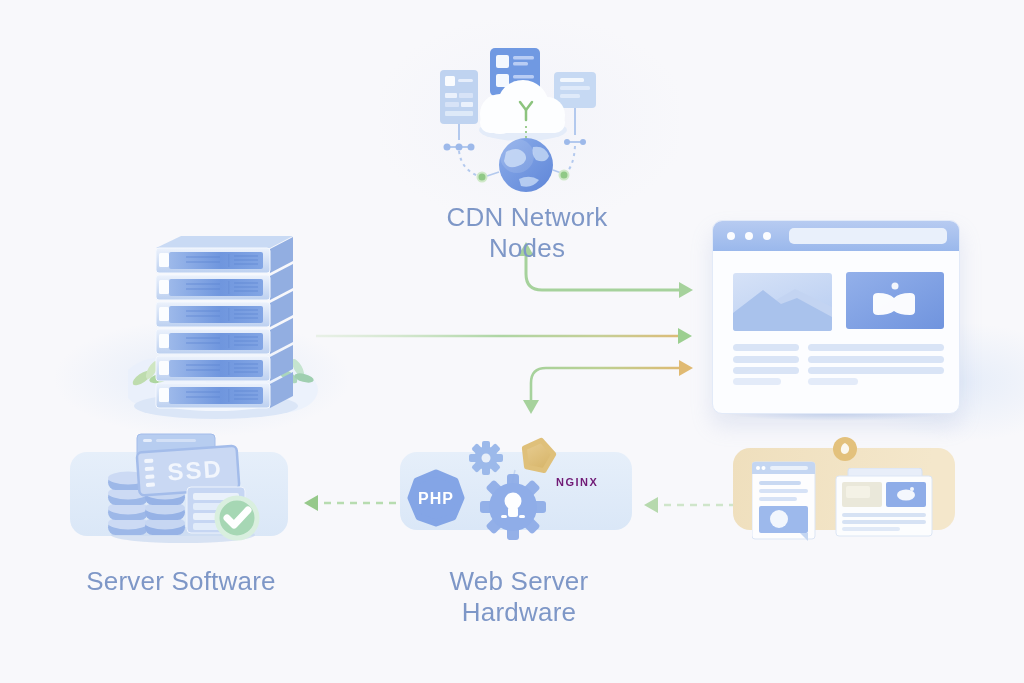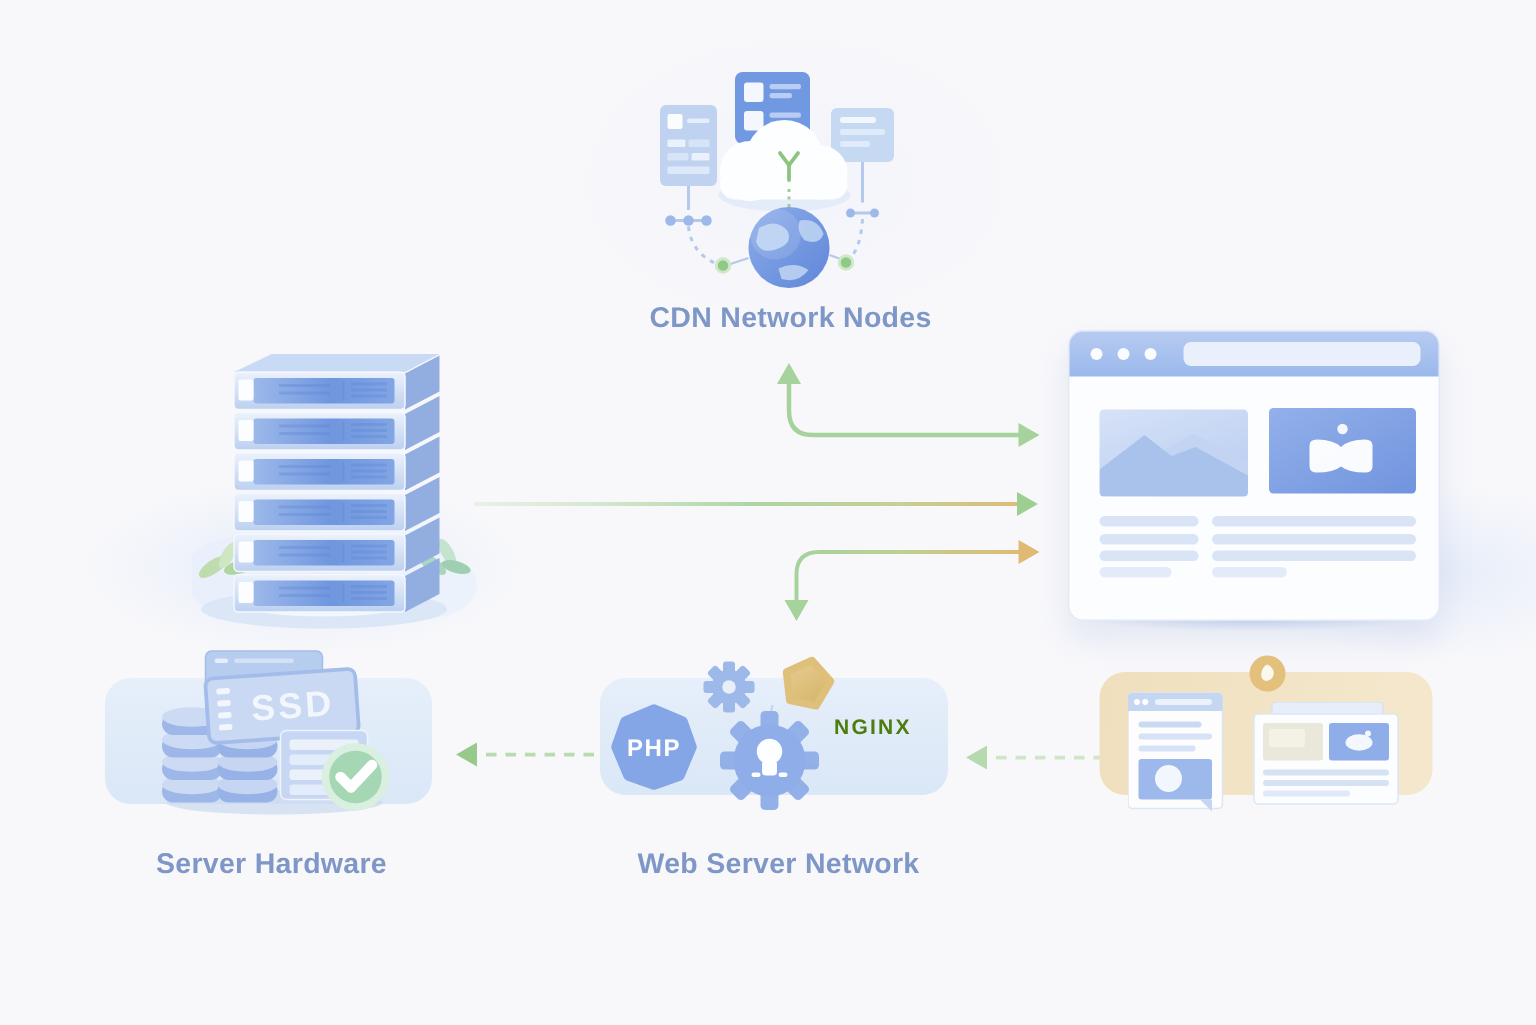--- a/index.html
+++ b/index.html
@@ -5,41 +5,41 @@
   html,body{margin:0;padding:0;background:#eceef3;}
   .stage{position:relative;width:1024px;height:683px;background:#f8f8fb;overflow:hidden;
          font-family:"Liberation Sans",sans-serif;}
   .blob{position:absolute;pointer-events:none;}
   .blob1{left:52px;top:318px;width:300px;height:120px;
          background:radial-gradient(ellipse at center,#e4ecf9 0%,rgba(228,236,249,0) 70%);}
   .blob2{left:840px;top:322px;width:240px;height:120px;
          background:radial-gradient(ellipse at center,#e6edf9 0%,rgba(230,237,249,0) 70%);}
   .blob3{left:380px;top:20px;width:300px;height:200px;
          background:radial-gradient(ellipse at center,#f3f4fa 0%,rgba(243,244,250,0) 75%);}
-  .label{position:absolute;color:#7e97c7;font-size:19px;letter-spacing:.2px;text-align:center;font-weight:bold;}
+  .label{position:absolute;color:#7e97c7;font-size:26px;letter-spacing:.2px;text-align:center;}
   .panel{position:absolute;border-radius:17px;}
   .panel-blue{background:linear-gradient(180deg,#e6effa 0%,#dae7f7 100%);}
   .panel-tan{background:linear-gradient(100deg,#efdfbd 0%,#f4e7cb 85%);}
   .abs{position:absolute;}
   
   .browser{position:absolute;left:712px;top:220px;width:246px;height:192px;border-radius:10px;
            background:#fcfdff;border:1px solid #e2eaf8;
            box-shadow:0 12px 22px rgba(140,160,210,.20);}
   .browser-header{position:absolute;left:0;top:0;right:0;height:30px;border-radius:9px 9px 0 0;
            background:linear-gradient(180deg,#b7cbf1 0%,#9ab8ec 100%);}
   .dot{position:absolute;top:11px;width:8px;height:8px;border-radius:50%;background:#fff;opacity:.95;}
   .addrbar{position:absolute;left:76px;top:7px;width:158px;height:16px;border-radius:5px;
            background:#eef3fc;opacity:.93;}
   .imgph{position:absolute;border-radius:3px;overflow:hidden;}
   .bline{position:absolute;height:7px;border-radius:3.5px;background:#d9e4f6;}
   .bline.light{background:#e3ebf9;}
   .win-shadow{position:absolute;left:726px;top:405px;width:218px;height:16px;
            background:radial-gradient(ellipse at center,#ccd9f0 0%,rgba(204,217,240,0) 70%);}
-  .nginx{position:absolute;left:556px;top:476px;font-weight:bold;font-size:14px;
-         letter-spacing:1.5px;color:#4d7c0f;}
+  .nginx{position:absolute;left:556px;top:476px;font-weight:bold;font-size:11px;
+         letter-spacing:1.5px;color:#701a75;}
 </style>
 </head>
 <body>
 
 <div class="stage">
 
   <div class="blob blob1"></div>
   <div class="blob blob2"></div>
   <div class="blob blob3"></div>
 
@@ -358,21 +358,21 @@
       <rect x="98" y="75" width="46" height="7" rx="2" fill="#e2ecfa"></rect>
       <rect x="98" y="85" width="46" height="7" rx="2" fill="#eaf1fb"></rect>
       <rect x="98" y="95" width="46" height="7" rx="2" fill="#e2ecfa"></rect>
     </g>
 
     <g>
       <circle cx="142" cy="90" r="20" fill="#a6d7b4" stroke="#d9efdf" stroke-width="5"></circle>
       <path d="M132 90 L139 97 L153 82" fill="none" stroke="#ffffff" stroke-width="7" stroke-linecap="round" stroke-linejoin="round"></path>
     </g>
   </svg>
-  <div class="label" style="left:81px;top:566px;width:200px;">Server Hardware</div>
+  <div class="label" style="left:81px;top:566px;width:200px;">Server Software</div>
 
   <div class="panel panel-blue" style="left:400px;top:452px;width:232px;height:78px;"></div>
   <svg class="abs" style="left:405px;top:432px;" width="230" height="112" viewBox="0 0 230 112">
     <defs>
       <linearGradient id="pentaGrad" x1="0" y1="0" x2="1" y2="1">
         <stop offset="0" stop-color="#e9cf96"></stop>
           <stop offset="1" stop-color="#d5b264"></stop>
       </linearGradient>
     </defs>
 
@@ -405,21 +405,21 @@
       <rect x="-12" y="8" width="6" height="3" rx="1.5" fill="#fdfeff"></rect>
       <rect x="6" y="8" width="6" height="3" rx="1.5" fill="#fdfeff"></rect>
     </g>
 
     <g transform="translate(31,66)">
       <polygon points="0,-25 19,-17 25,0 17,19 0,25 -17,19 -25,0 -19,-17" fill="#84a5e6" stroke="#84a5e6" stroke-width="7" stroke-linejoin="round"></polygon>
       <text x="0" y="6" text-anchor="middle" font-family="Liberation Sans, sans-serif" font-size="16" font-weight="bold" letter-spacing="1" fill="#ffffff">PHP</text>
     </g>
   </svg>
   <span class="nginx">NGINX</span>
-  <div class="label" style="left:409px;top:566px;width:220px;">Web Server Network</div>
+  <div class="label" style="left:409px;top:566px;width:220px;">Web Server Hardware</div>
 
   <div class="panel panel-tan" style="left:733px;top:448px;width:222px;height:82px;"></div>
   <svg class="abs" style="left:831px;top:435px;" width="28" height="28" viewBox="0 0 28 28">
     <circle cx="14" cy="14" r="12" fill="#e3c17c"></circle>
     <path d="M14 8 Q19 11 18 15 Q17 19 13 19 Q9 18 10 13 Q11 9 14 8 Z" fill="#fbf8ef"></path>
   </svg>
   <svg class="abs" style="left:752px;top:458px;" width="70" height="86" viewBox="0 0 70 86">
     <rect x="0" y="4" width="63" height="77" rx="3" fill="#fdfdfe" stroke="#dbe5f5"></rect>
     <path d="M0 7 Q0 4 3 4 L60 4 Q63 4 63 7 L63 16 L0 16 Z" fill="#c4d6f2"></path>
     <circle cx="6" cy="10" r="2" fill="#ffffff"></circle>

